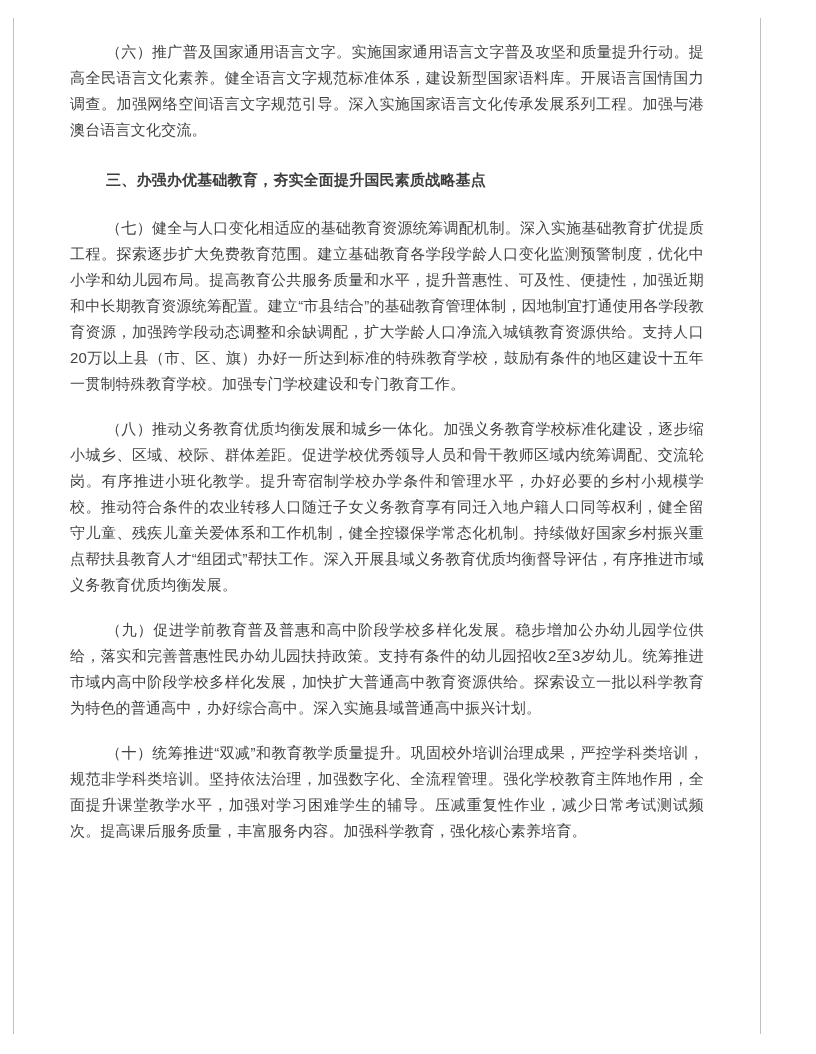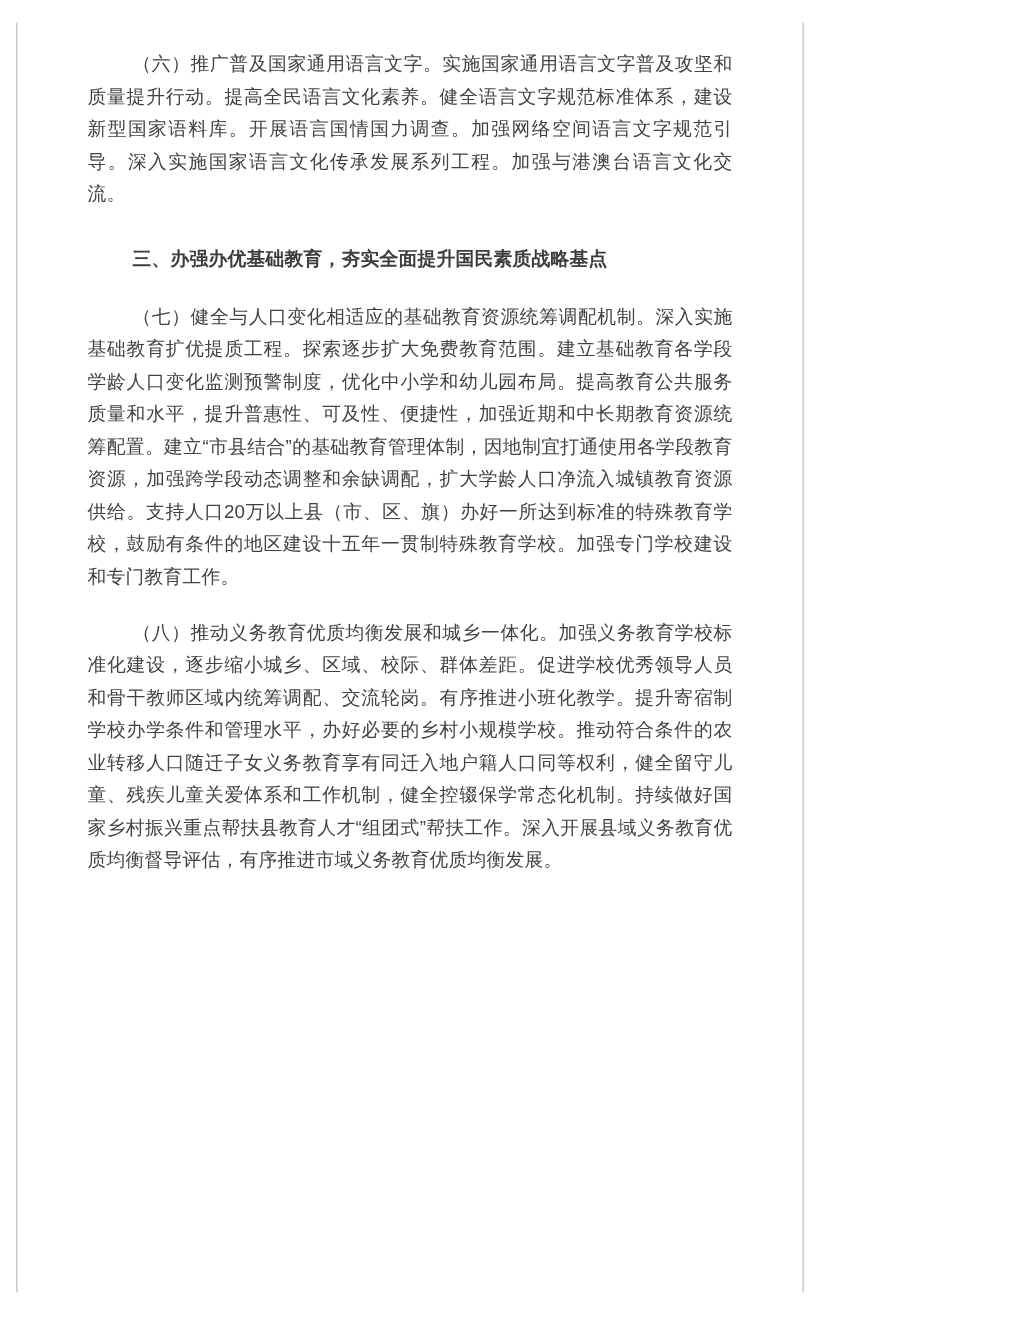--- a/index.html
+++ b/index.html
@@ -9,21 +9,21 @@
     font-family: "Liberation Sans", "DejaVu Sans", sans-serif;
   }
   body {
     width: 816px;
     height: 1054px;
     overflow: hidden;
   }
   .doc-page {
     box-sizing: border-box;
     margin: 18px 0 0 13px;
-    width: 630px;
+    width: 748px;
     height: 1016px;
     border-left: 1px solid #bfbfbf;
     border-right: 1px solid #bfbfbf;
     padding: 21px 56px 0 56px;
     background: #ffffff;
     overflow: hidden;
   }
   .para {
     margin: 0 0 19px 0;
     font-size: 15px;
@@ -35,30 +35,33 @@
   }
   .heading {
     margin: 26px 0 20px 0;
     font-size: 15px;
     line-height: 26px;
     font-weight: bold;
     color: #3d3d3d;
     text-align: justify;
     text-indent: 36px;
     letter-spacing: 0.2px;
+    font-family: Liberation Mono, monospace;
   }
 </style>
 </head>
 <body>
 
 <main class="doc-page">
   <p class="para">（六）推广普及国家通用语言文字。实施国家通用语言文字普及攻坚和质量提升行动。提高全民语言文化素养。健全语言文字规范标准体系，建设新型国家语料库。开展语言国情国力调查。加强网络空间语言文字规范引导。深入实施国家语言文化传承发展系列工程。加强与港澳台语言文化交流。</p>
 
   <h2 class="heading">三、办强办优基础教育，夯实全面提升国民素质战略基点</h2>
 
   <p class="para">（七）健全与人口变化相适应的基础教育资源统筹调配机制。深入实施基础教育扩优提质工程。探索逐步扩大免费教育范围。建立基础教育各学段学龄人口变化监测预警制度，优化中小学和幼儿园布局。提高教育公共服务质量和水平，提升普惠性、可及性、便捷性，加强近期和中长期教育资源统筹配置。建立“市县结合”的基础教育管理体制，因地制宜打通使用各学段教育资源，加强跨学段动态调整和余缺调配，扩大学龄人口净流入城镇教育资源供给。支持人口20万以上县（市、区、旗）办好一所达到标准的特殊教育学校，鼓励有条件的地区建设十五年一贯制特殊教育学校。加强专门学校建设和专门教育工作。</p>
 
   <p class="para">（八）推动义务教育优质均衡发展和城乡一体化。加强义务教育学校标准化建设，逐步缩小城乡、区域、校际、群体差距。促进学校优秀领导人员和骨干教师区域内统筹调配、交流轮岗。有序推进小班化教学。提升寄宿制学校办学条件和管理水平，办好必要的乡村小规模学校。推动符合条件的农业转移人口随迁子女义务教育享有同迁入地户籍人口同等权利，健全留守儿童、残疾儿童关爱体系和工作机制，健全控辍保学常态化机制。持续做好国家乡村振兴重点帮扶县教育人才“组团式”帮扶工作。深入开展县域义务教育优质均衡督导评估，有序推进市域义务教育优质均衡发展。</p>
 
+  <p class="para">（九）促进学前教育普及普惠和高中阶段学校多样化发展。稳步增加公办幼儿园学位供给，落实和完善普惠性民办幼儿园扶持政策。支持有条件的幼儿园招收2至3岁幼儿。统筹推进市域内高中阶段学校多样化发展，加快扩大普通高中教育资源供给。探索设立一批以科学教育为特色的普通高中，办好综合高中。深入实施县域普通高中振兴计划。</p>
 
+  <p class="para">（十）统筹推进“双减”和教育教学质量提升。巩固校外培训治理成果，严控学科类培训，规范非学科类培训。坚持依法治理，加强数字化、全流程管理。强化学校教育主阵地作用，全面提升课堂教学水平，加强对学习困难学生的辅导。压减重复性作业，减少日常考试测试频次。提高课后服务质量，丰富服务内容。加强科学教育，强化核心素养培育。</p>
 
 
 </main>
 
 </body></html>

